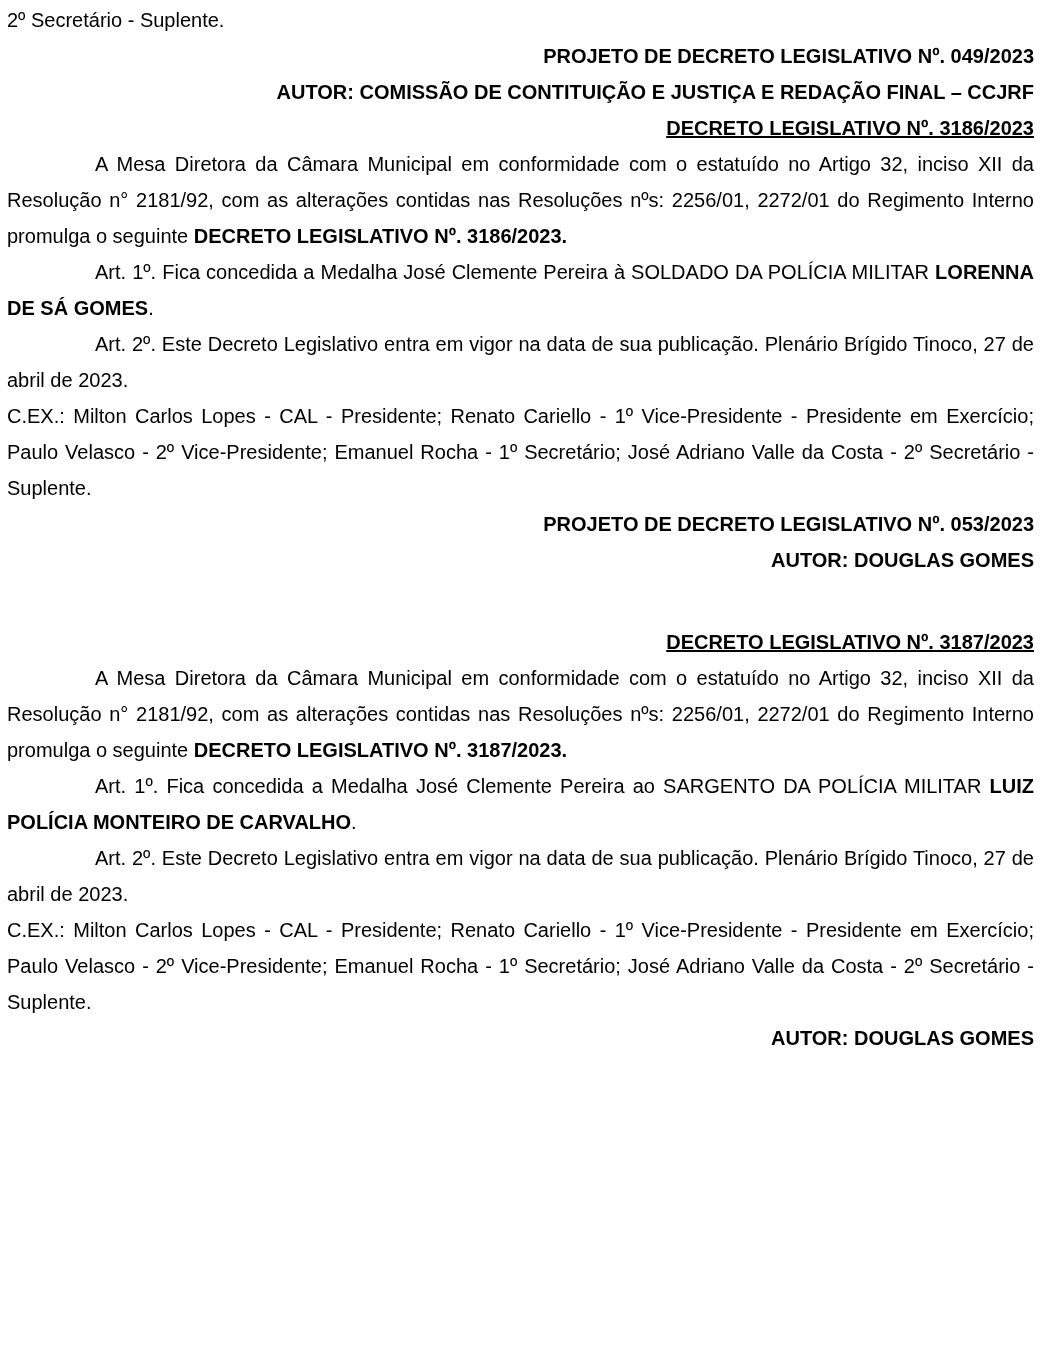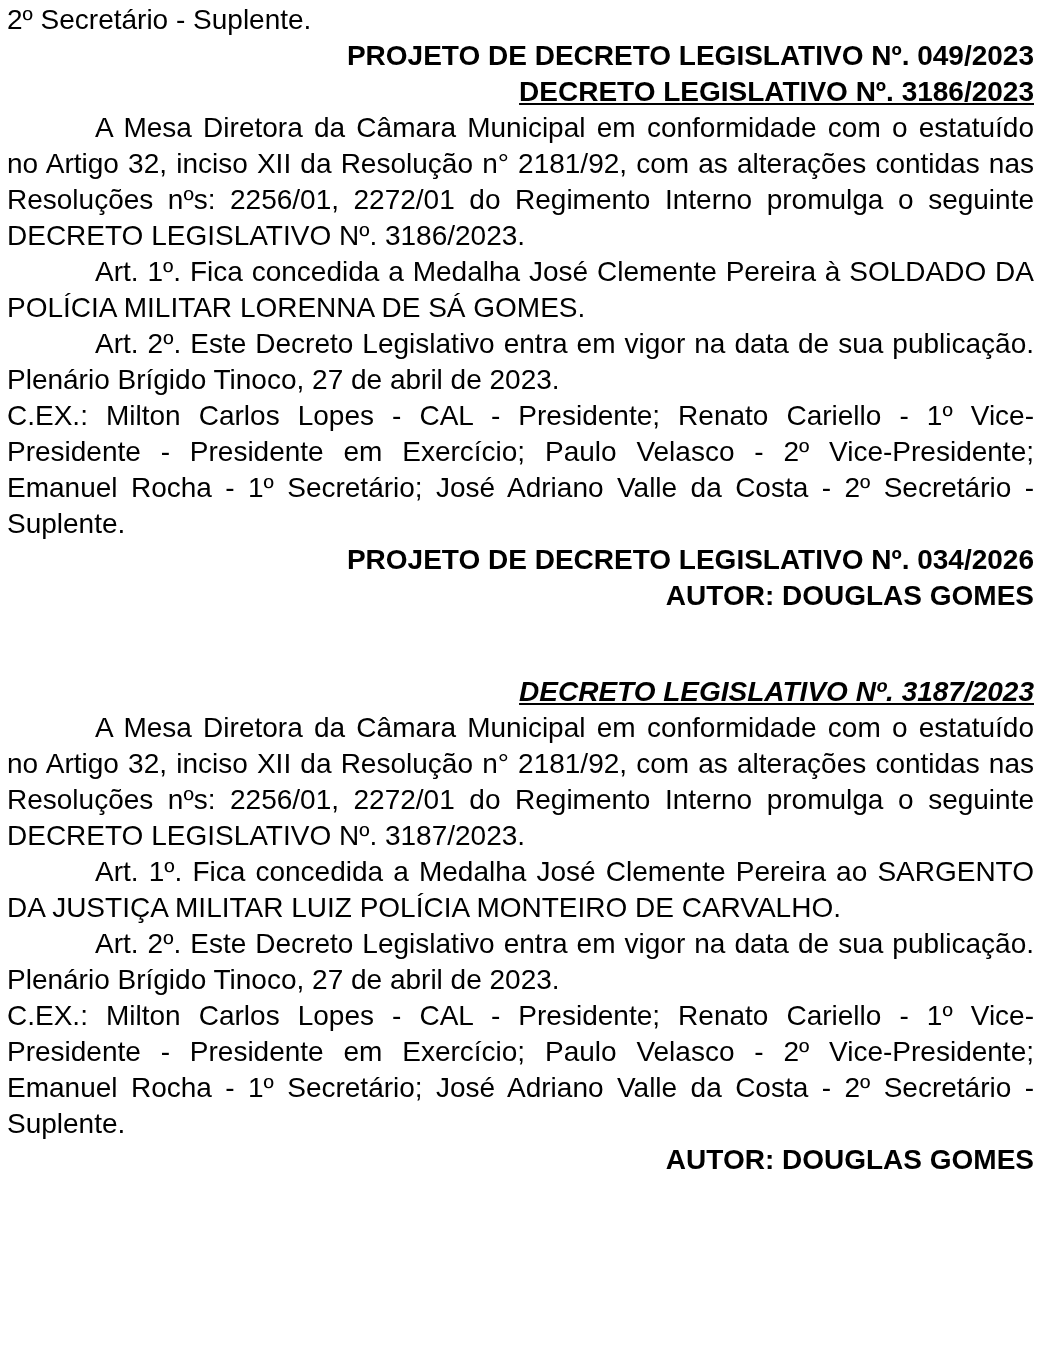--- a/index.html
+++ b/index.html
@@ -9,72 +9,72 @@
   }
   .page {
     position: relative;
     width: 1042px;
     height: 1347px;
     overflow: hidden;
     box-sizing: border-box;
     background: #ffffff;
     color: #000000;
     font-family: "Liberation Sans", "DejaVu Sans", sans-serif;
-    font-size: 28px;
+    font-size: 20px;
     line-height: 36px;
     padding: 2px 8px 0 7px;
   }
   p { margin: 0; }
   section { display: block; }
-  .bold { font-weight: 400; margin-top: 12px; }
+  .bold { font-weight: 700; margin-top: 12px; }
   .project-title,
   .author-line {
     font-weight: 700;
     text-align: right;
   }
   .decree-heading {
     font-weight: 700;
     text-align: right;
   }
   .decree-heading .underline {
     text-decoration: underline;
   }
   .body-par {
     text-align: justify;
   }
   .indent {
     text-indent: 88px;
   }
   .spaced {
-    margin-top: 60px;
-    font-style: italic;
+    margin-top: 46px;
   }
 </style>
 </head>
 <body>
 
 <div class="page">
 
   <p class="body-par">2º Secretário - Suplente.</p>
 
   <section>
     <p class="project-title">PROJETO DE DECRETO LEGISLATIVO Nº. 049/2023</p>
+    <p class="author-line">AUTOR: COMISSÃO DE CONTITUIÇÃO E JUSTIÇA E REDAÇÃO FINAL – CCJRF</p>
     <p class="decree-heading"><span class="underline">DECRETO LEGISLATIVO Nº. 3186/2023</span></p>
     <p class="body-par indent"><span>A Mesa Diretora da Câmara Municipal em conformidade com o estatuído no Artigo 32, inciso XII da Resolução n° 2181/92, com as alterações contidas nas Resoluções nºs: 2256/01, 2272/01 do Regimento Interno promulga o seguinte </span><span class="bold">DECRETO LEGISLATIVO Nº. 3186/2023.</span></p>
     <p class="body-par indent"><span>Art. 1º. Fica concedida a Medalha José Clemente Pereira à SOLDADO DA POLÍCIA MILITAR </span><span class="bold">LORENNA DE SÁ GOMES</span><span>.</span></p>
     <p class="body-par indent">Art. 2º. Este Decreto Legislativo entra em vigor na data de sua publicação. Plenário Brígido Tinoco, 27 de abril de 2023.</p>
     <p class="body-par">C.EX.: Milton Carlos Lopes - CAL - Presidente; Renato Cariello - 1º Vice-Presidente - Presidente em Exercício; Paulo Velasco - 2º Vice-Presidente; Emanuel Rocha - 1º Secretário; José Adriano Valle da Costa - 2º Secretário - Suplente.</p>
   </section>
 
   <section>
-    <p class="project-title">PROJETO DE DECRETO LEGISLATIVO Nº. 034/2026</p>
+    <p class="project-title">PROJETO DE DECRETO LEGISLATIVO Nº. 053/2023</p>
     <p class="author-line">AUTOR: DOUGLAS GOMES</p>
     <p class="decree-heading spaced"><span class="underline">DECRETO LEGISLATIVO Nº. 3187/2023</span></p>
     <p class="body-par indent"><span>A Mesa Diretora da Câmara Municipal em conformidade com o estatuído no Artigo 32, inciso XII da Resolução n° 2181/92, com as alterações contidas nas Resoluções nºs: 2256/01, 2272/01 do Regimento Interno promulga o seguinte </span><span class="bold">DECRETO LEGISLATIVO Nº. 3187/2023.</span></p>
-    <p class="body-par indent"><span>Art. 1º. Fica concedida a Medalha José Clemente Pereira ao SARGENTO DA JUSTIÇA MILITAR </span><span class="bold">LUIZ POLÍCIA MONTEIRO DE CARVALHO</span><span>.</span></p>
+    <p class="body-par indent"><span>Art. 1º. Fica concedida a Medalha José Clemente Pereira ao SARGENTO DA POLÍCIA MILITAR </span><span class="bold">LUIZ POLÍCIA MONTEIRO DE CARVALHO</span><span>.</span></p>
     <p class="body-par indent">Art. 2º. Este Decreto Legislativo entra em vigor na data de sua publicação. Plenário Brígido Tinoco, 27 de abril de 2023.</p>
     <p class="body-par">C.EX.: Milton Carlos Lopes - CAL - Presidente; Renato Cariello - 1º Vice-Presidente - Presidente em Exercício; Paulo Velasco - 2º Vice-Presidente; Emanuel Rocha - 1º Secretário; José Adriano Valle da Costa - 2º Secretário - Suplente.</p>
   </section>
 
   <section>
     <p class="author-line">AUTOR: DOUGLAS GOMES</p>
   </section>
 
 </div>
 

